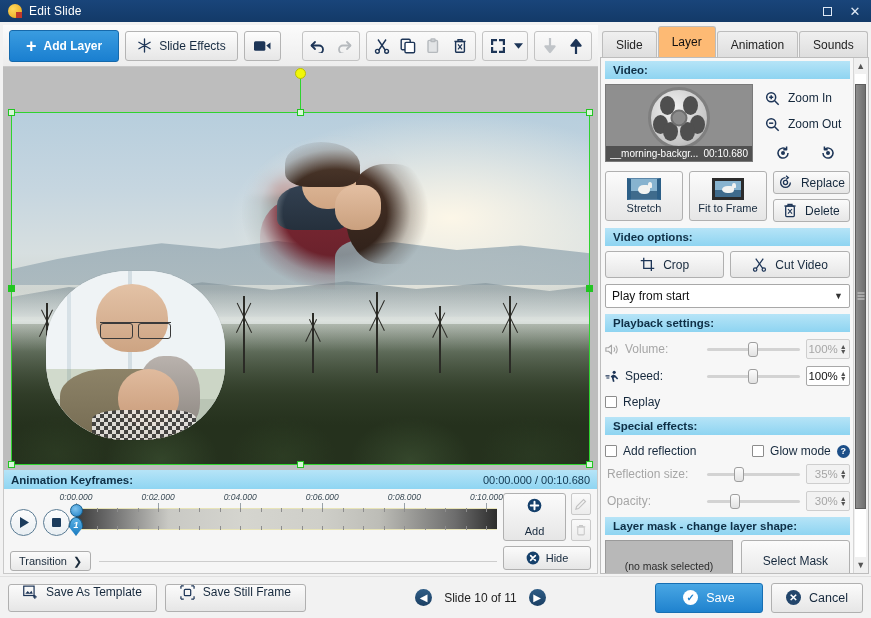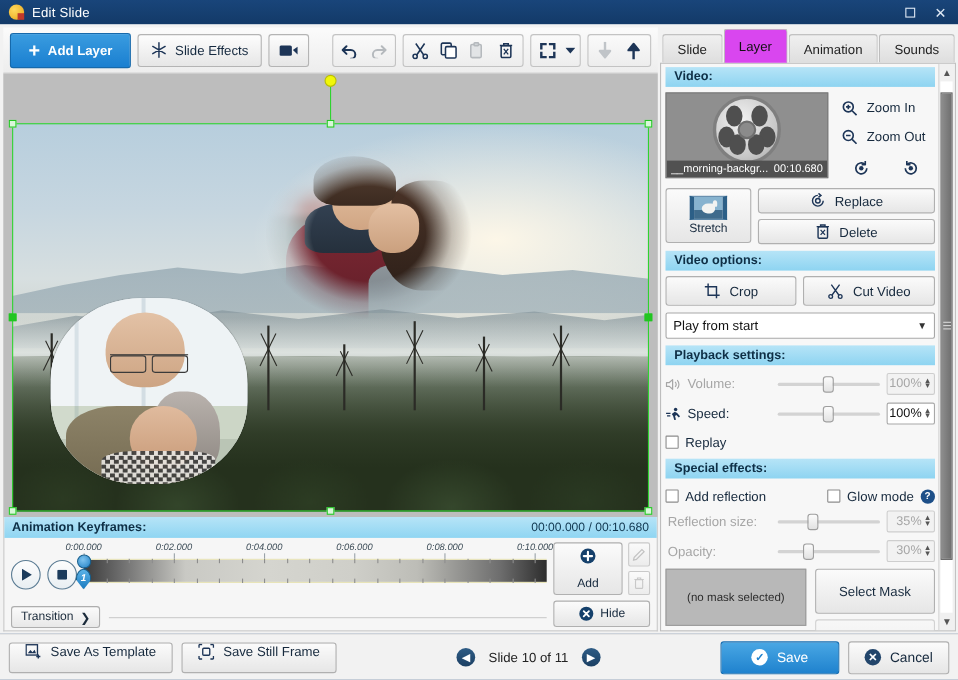--- a/index.html
+++ b/index.html
@@ -354,21 +354,21 @@
 
   
   .tabs { display: flex; align-items: flex-end; height: 32px; flex: 0 0 32px; padding-left: 2px; }
   .tab {
     height: 26px; padding: 0 13px; display: flex; align-items: center;
     background: linear-gradient(#f0f0f0,#dedede);
     border: 1px solid #bdbdbd; border-bottom: none;
     border-radius: 3px 3px 0 0; font-size: 12px; color: #222; margin-right: 1px;
   }
   .tab.active {
-    height: 31px; background: #d946ef; color: #111;
+    height: 31px; background: #fdba74; color: #111;
     border-color: #bdbdbd; position: relative; z-index: 2; justify-content: center;
   }
   .panel {
     flex: 1; min-height: 0; background: #f7f7f7;
     border: 1px solid #bdbdbd; position: relative;
     display: flex; overflow: hidden;
   }
   .panel-inner { flex: 1; padding: 3px 3px 3px 4px; overflow: hidden; min-width:0; }
   .sec-bar {
     background: linear-gradient(#b6e4f7, #8ed4f1);
@@ -934,20 +934,26 @@
             </div>
           </div>
 
           <div class="fit-row">
             <div class="fit-btn">
               <div class="fit-thumb stretch">
                   <div class="swan"></div>
                 </div>
               <span>Stretch</span>
             </div>
+            <div class="fit-btn">
+              <div class="fit-thumb frame">
+                  <div class="swan"></div>
+                </div>
+              <span>Fit to Frame</span>
+            </div>
             <div class="rd-col">
               <div class="rd-btn">
                 <span>
                   <svg width="15" height="15" viewBox="0 0 16 16">
                       <g fill="none" stroke="#1d3557" stroke-width="1.4">
                         <path d="M13.2 8A5.2 5.2 0 1 1 8 2.8"></path>
                         <path d="M8.6 0.9 L11 2.8 L8.6 4.7"></path>
                       </g>
                       <circle cx="8" cy="8" r="2.2" fill="none" stroke="#1d3557" stroke-width="1.4"></circle>
                     </svg>
@@ -1096,20 +1102,21 @@
             </div>
             <div class="spin">
               <span>30%</span>
               <span class="spin-arrows">
                   <span>▲</span>
                   <span>▼</span>
                 </span>
             </div>
           </div>
 
+          <div class="sec-bar" style="margin-top:4px">Layer mask - change layer shape:</div>
 
           <div class="mask-row">
             <div class="mask-preview">
               <span>(no mask selected)</span>
             </div>
             <div class="mask-btns">
               <div class="mask-btn">
                 <span>Select Mask</span>
               </div>
               <div class="mask-btn disabled">

